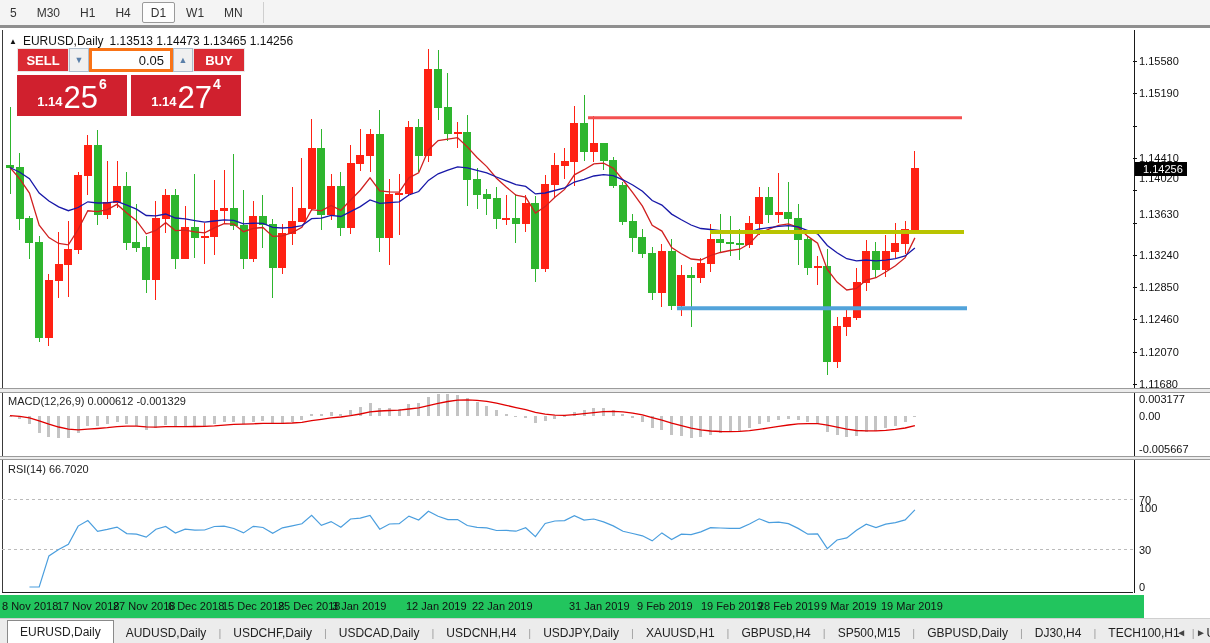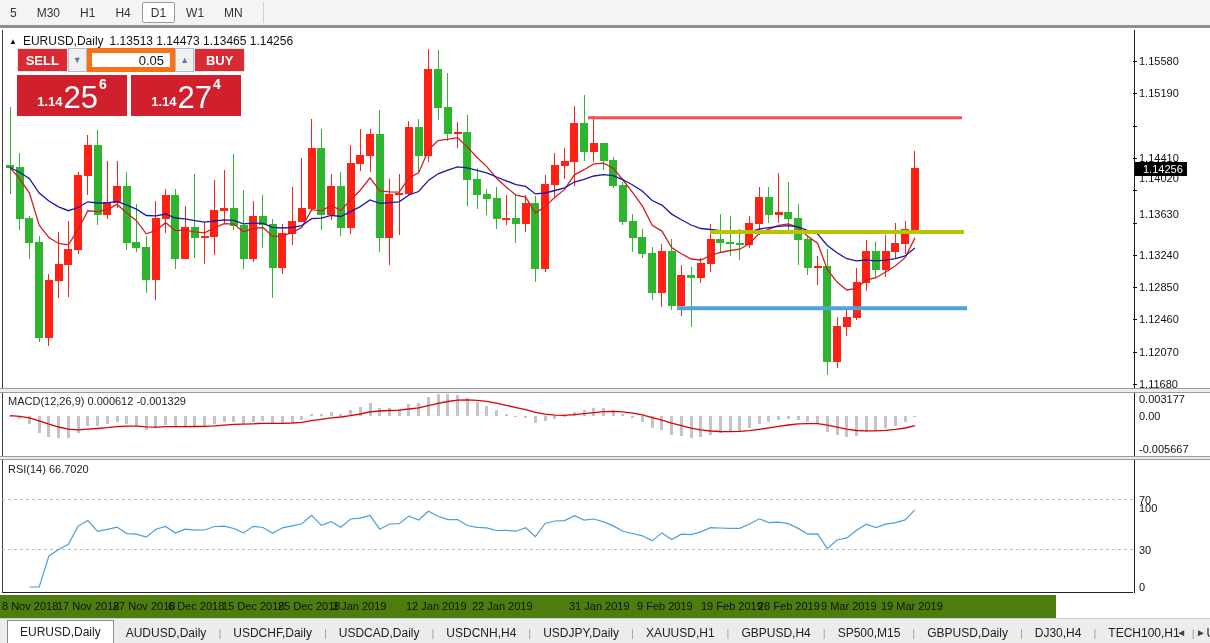--- a/index.html
+++ b/index.html
@@ -22,32 +22,32 @@
     border-top:1px solid #9b9b9b;border-bottom:1px solid #9b9b9b;}
   .chart-header{position:absolute;left:9px;top:6px;font-size:12px;color:#111;display:flex;
     align-items:center;gap:6px;white-space:nowrap;}
   .collapse-icon{font-size:8px;color:#111;}
   .ind-label{position:absolute;left:8px;font-size:11px;color:#222;white-space:nowrap;}
   
   .yaxis-label{position:absolute;left:1139px;font-size:11px;color:#111;white-space:nowrap;}
   .tick-mark{position:absolute;left:1133px;width:4px;height:1px;background:#111;}
   .price-badge{position:absolute;left:1135px;height:14px;background:#000;color:#fff;
     font-size:11px;line-height:14px;padding:0 4px;}
-  .date-axis{position:absolute;left:0;top:567px;width:1056px;height:24px;background:#4d7c0f;}
+  .date-axis{position:absolute;left:0;top:567px;width:1144px;height:24px;background:#22c55e;}
   .date-tick{position:absolute;top:5px;font-size:11px;color:#111;white-space:nowrap;}
   
   .trade-panel{position:absolute;left:10px;top:20px;width:228px;margin-left:7px;}
   .trade-row1{display:flex;height:24px;}
   .tbtn{background:#da2a33;color:#fff;font-size:13px;font-weight:bold;display:flex;
     align-items:center;justify-content:center;border:1px solid #e8e8e8;cursor:pointer;}
   .sell-btn{width:56px;}
   .buy-btn{width:56px;}
   .spin{width:20px;background:#f0f0f0;border:1px solid #aebdcc;color:#5a7fa8;font-size:9px;
     display:flex;align-items:center;justify-content:center;cursor:pointer;}
-  .vol-field{width:66px;border:5px solid #f97316;border-radius:0;font-size:13px;color:#111;
+  .vol-field{width:66px;border:3px solid #f97316;border-radius:0;font-size:13px;color:#111;
     text-align:right;padding:0 6px;font-family:"Liberation Sans",sans-serif;}
   .trade-row2{display:flex;margin-top:3px;gap:4px;}
   .price-box{width:110px;height:38px;background:#d0202e;color:#fff;display:flex;
     align-items:flex-end;justify-content:center;padding-bottom:3px;cursor:pointer;}
   .pb-prefix{font-size:13px;font-weight:bold;margin-bottom:4px;}
   .pb-big{font-size:31px;line-height:30px;margin:0 1px;}
   .pb-sup{font-size:14px;font-weight:bold;align-self:flex-start;margin-top:1px;}
   
   .tab-bar{position:absolute;bottom:0;left:0;width:1210px;height:25px;background:#ececec;
     border-top:1px solid #cfcfcf;display:flex;align-items:flex-end;padding-left:7px;

